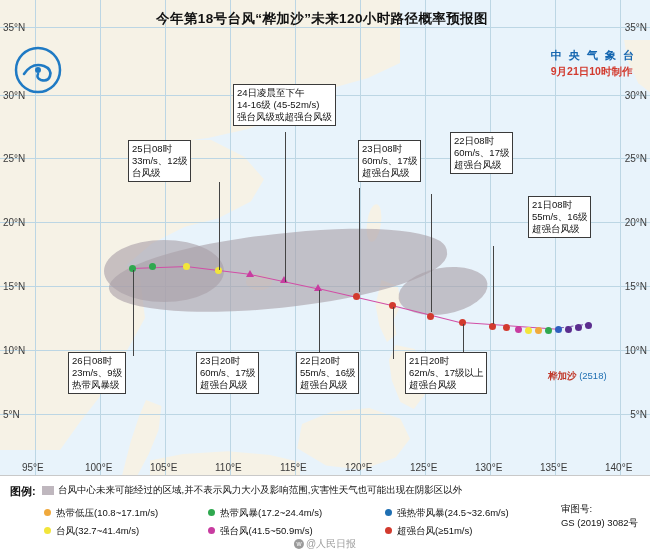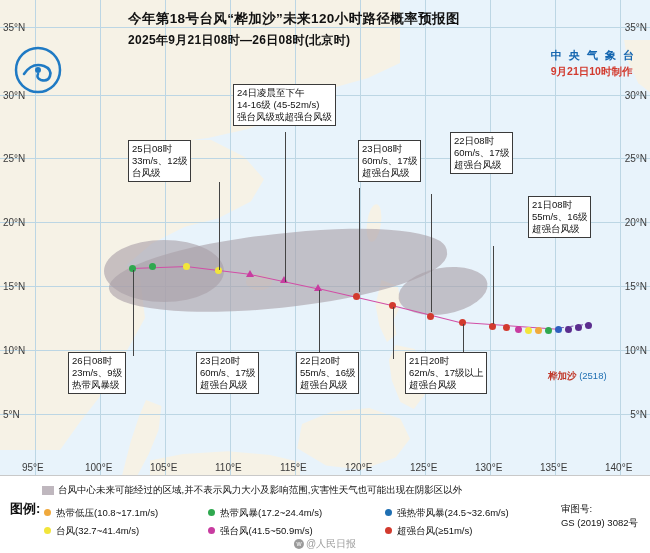--- a/index.html
+++ b/index.html
@@ -18,21 +18,21 @@
   .graticule{position:absolute;background:#bcd6e4;}
   .grat-h{height:1px;left:0;width:650px;}
   .grat-v{width:1px;top:0;height:475px;}
 
   .axis-label{position:absolute;font-size:10px;color:#3b3b3b;}
   .axis-bottom{top:462px;}
   .axis-left{left:3px;}
   .axis-right{right:3px;}
 
   
-  .title-box{position:absolute;left:128px;top:10px;width:420px;text-align:left;}
+  .title-box{position:absolute;left:112px;top:10px;width:420px;text-align:center;}
   .title-1{font-size:13.5px;font-weight:bold;color:#111;letter-spacing:.4px;}
   .title-2{font-size:12px;font-weight:bold;color:#111;margin-top:4px;letter-spacing:.3px;}
 
   .cma-box{position:absolute;right:14px;top:48px;text-align:left;}
   .cma-1{font-size:11px;font-weight:bold;color:#1566b0;letter-spacing:2px;}
   .cma-2{font-size:10.5px;font-weight:bold;color:#d23a2e;margin-top:2px;}
 
   
   .logo{position:absolute;left:14px;top:46px;width:48px;height:48px;}
 
@@ -59,21 +59,21 @@
   .leader{position:absolute;height:0;border-top:1px solid #444;transform-origin:0 0;}
 
   .storm-label{position:absolute;font-size:9.5px;color:#c0392b;font-weight:bold;}
   .storm-id{color:#1f6fb2;font-weight:normal;}
 
   
   .legend{
     position:absolute;left:0;top:475px;width:650px;height:78px;
     background:#ffffff;border-top:1px solid #c9c9c9;
   }
-  .legend-title{position:absolute;left:10px;top:24px;font-size:13px;font-weight:bold;color:#111;}
+  .legend-title{position:absolute;left:10px;top:8px;font-size:11px;font-weight:bold;color:#111;}
   .legend-note{position:absolute;left:58px;top:8px;font-size:9.5px;color:#111;}
   .legend-swatch{position:absolute;left:42px;top:10px;width:12px;height:9px;background:#a99fa8;opacity:.75;}
   .lg-item{position:absolute;font-size:9.5px;color:#111;white-space:nowrap;}
   .lg-dot{position:absolute;width:7px;height:7px;border-radius:50%;}
   .approve{position:absolute;right:12px;top:26px;font-size:9.5px;color:#111;text-align:left;line-height:1.5;}
   .watermark{position:absolute;left:50%;transform:translateX(-50%);bottom:3px;font-size:10px;color:#9a9a9a;}
   .wb-icon{display:inline-block;width:10px;height:10px;border-radius:50%;background:#9a9a9a;color:#fff;
            font-size:7px;line-height:10px;text-align:center;vertical-align:middle;margin-right:2px;}
 </style>
 </head>
@@ -200,21 +200,20 @@
   <div class="leader" style="left:360px;top:188px;width:104px;transform:rotate(90deg);"></div>
   <div class="leader" style="left:432px;top:194px;width:118px;transform:rotate(90deg);"></div>
   <div class="leader" style="left:494px;top:246px;width:78px;transform:rotate(90deg);"></div>
   <div class="leader" style="left:464px;top:324px;width:34px;transform:rotate(90deg);"></div>
   <div class="leader" style="left:394px;top:307px;width:52px;transform:rotate(90deg);"></div>
   <div class="leader" style="left:320px;top:290px;width:66px;transform:rotate(90deg);"></div>
   <div class="leader" style="left:134px;top:270px;width:86px;transform:rotate(90deg);"></div>
 
   <div class="title-box">
     <div class="title-1">今年第18号台风“桦加沙”未来120小时路径概率预报图</div>
-    <div class="title-2">2025年9月21日08时—26日08时(北京时)</div>
   </div>
 
   <div class="cma-box">
     <div class="cma-1">中 央 气 象 台</div>
     <div class="cma-2">9月21日10时制作</div>
   </div>
 
   <svg class="logo" viewBox="0 0 48 48">
     <circle cx="24" cy="24" r="22" fill="none" stroke="#1f7ac4" stroke-width="2.5"></circle>
     <path d="M10 28 q8 -12 20 -8 q8 3 6 10 q-2 6 -9 4 q-5 -2 -3 -6" fill="none" stroke="#1f7ac4" stroke-width="2.6" stroke-linecap="round"></path>

